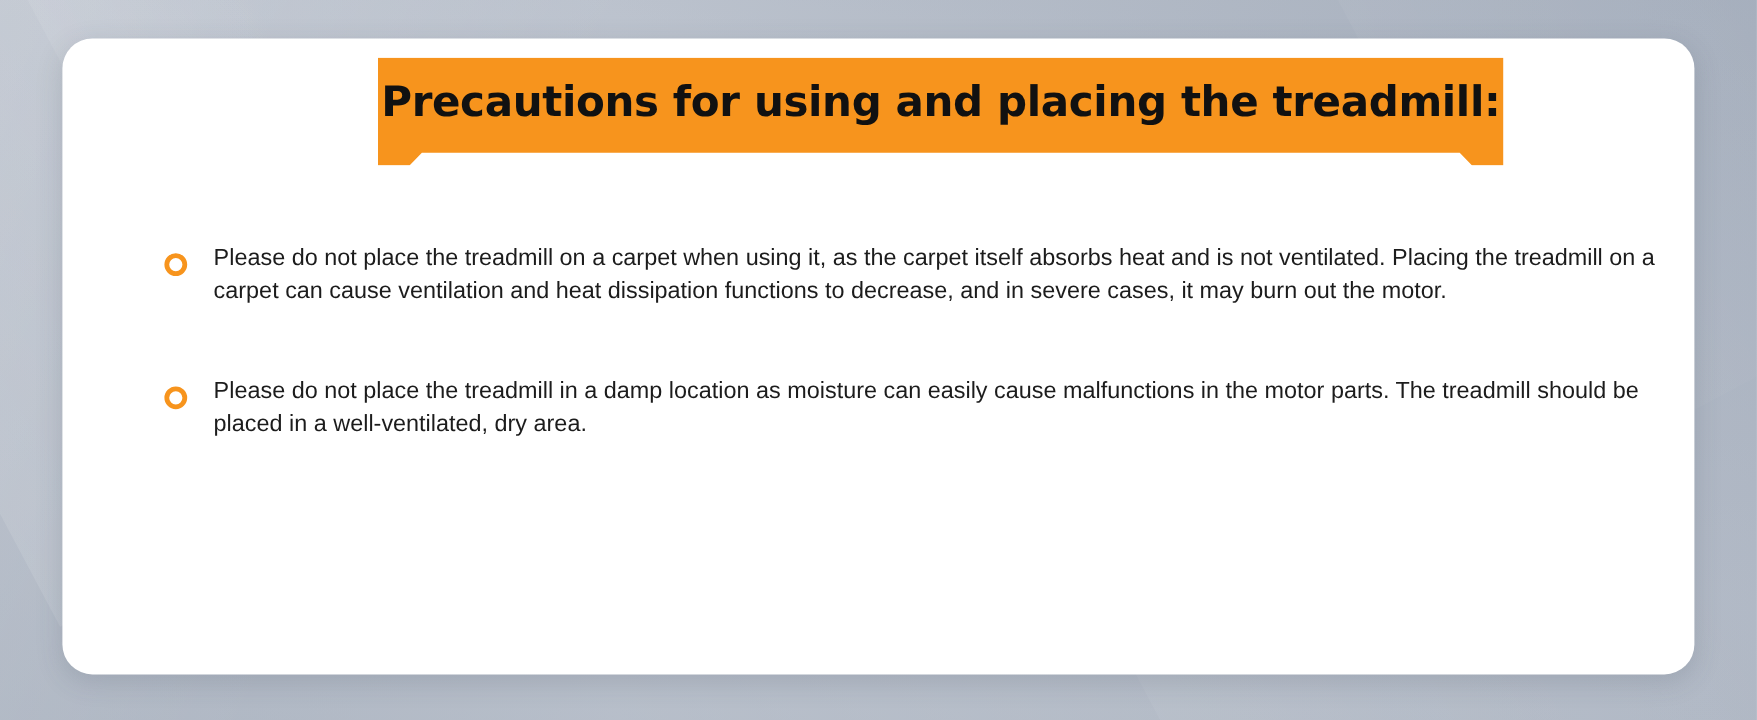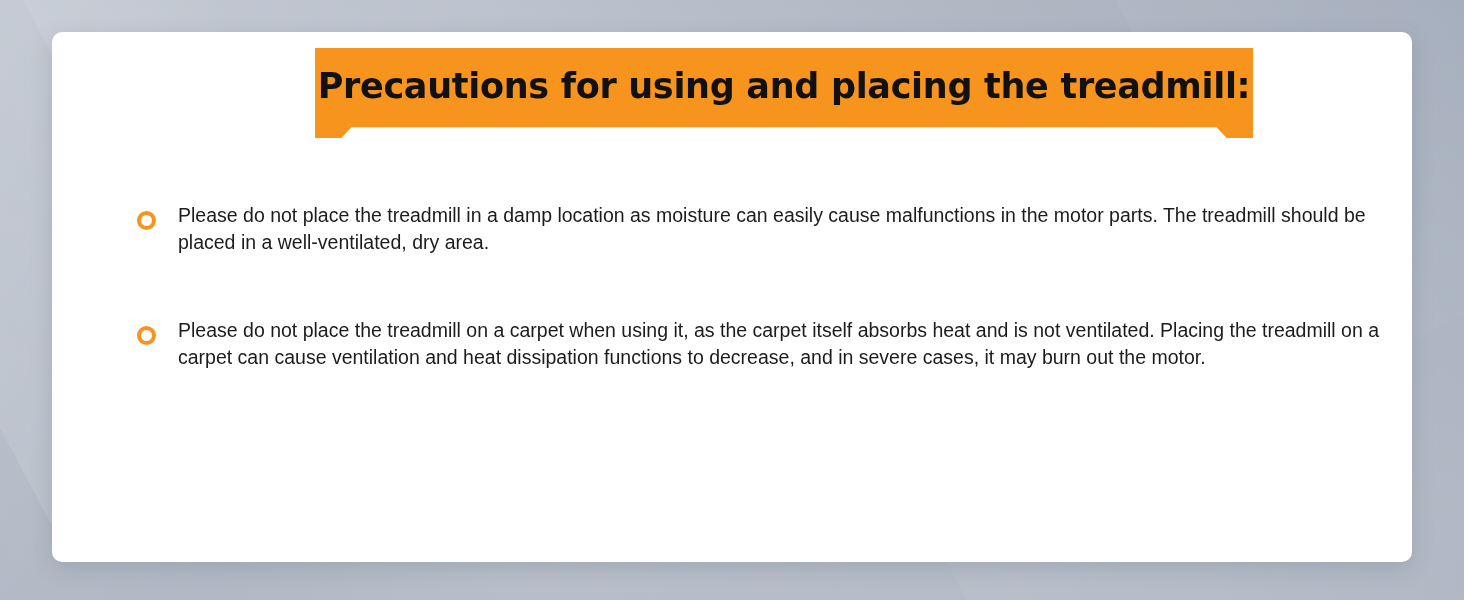--- a/index.html
+++ b/index.html
@@ -35,21 +35,21 @@
   .bg-streak.s3 { left: 980px;  top: 250px;  width: 520px; height: 620px; opacity: .45; }
   .bg-streak.s4 { left: 1180px; top: -180px; width: 340px; height: 520px; opacity: .35; }
 
   .card {
     position: absolute;
     left: 52px;
     top: 32px;
     width: 1360px;
     height: 530px;
     background: #ffffff;
-    border-radius: 10px;
+    border-radius: 25px;
     box-shadow: 0 6px 22px rgba(60,70,90,0.18);
   }
 
   .banner {
     position: absolute;
     left: 263px;
     top: 16px;
     width: 938px;
     height: 90px;
     background: #f7941d;
@@ -116,26 +116,26 @@
   <div class="bg-streak s4"></div>
 
   <div class="card">
 
     <div class="banner">
       <div class="banner-title">Precautions for using and placing the treadmill:</div>
     </div>
 
     <div class="list">
 
+      <div class="item i1">
+        <span class="bullet"></span>
+        <span class="item-text">Please do not place the treadmill on a carpet when using it, as the carpet itself absorbs heat and is not ventilated. Placing the treadmill on a carpet can cause ventilation and heat dissipation functions to decrease, and in severe cases, it may burn out the motor.</span>
+      </div>
+
       <div class="item i2">
         <span class="bullet"></span>
         <span class="item-text">Please do not place the treadmill in a damp location as moisture can easily cause malfunctions in the motor parts. The treadmill should be placed in a well-ventilated, dry area.</span>
-      </div>
-
-      <div class="item i1">
-        <span class="bullet"></span>
-        <span class="item-text">Please do not place the treadmill on a carpet when using it, as the carpet itself absorbs heat and is not ventilated. Placing the treadmill on a carpet can cause ventilation and heat dissipation functions to decrease, and in severe cases, it may burn out the motor.</span>
       </div>
 
 
     </div>
   </div>
 </div>
 
 </body></html>

